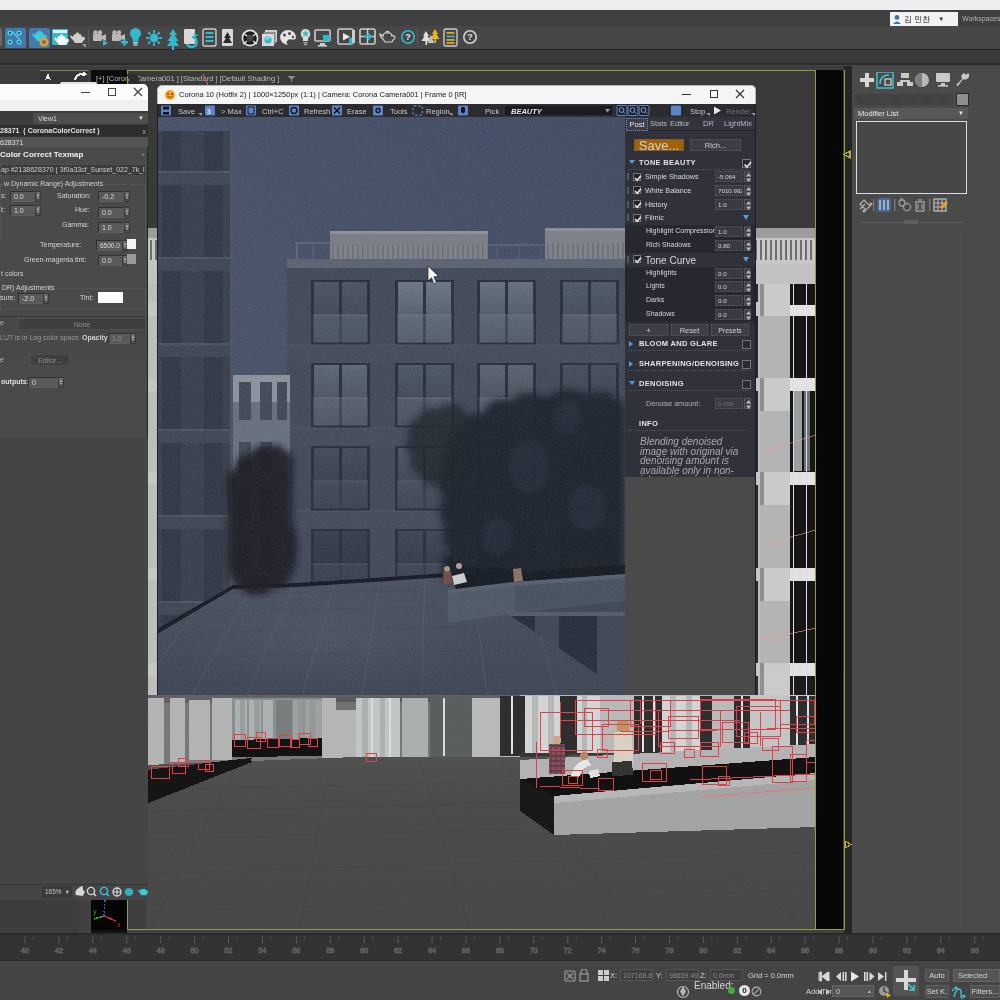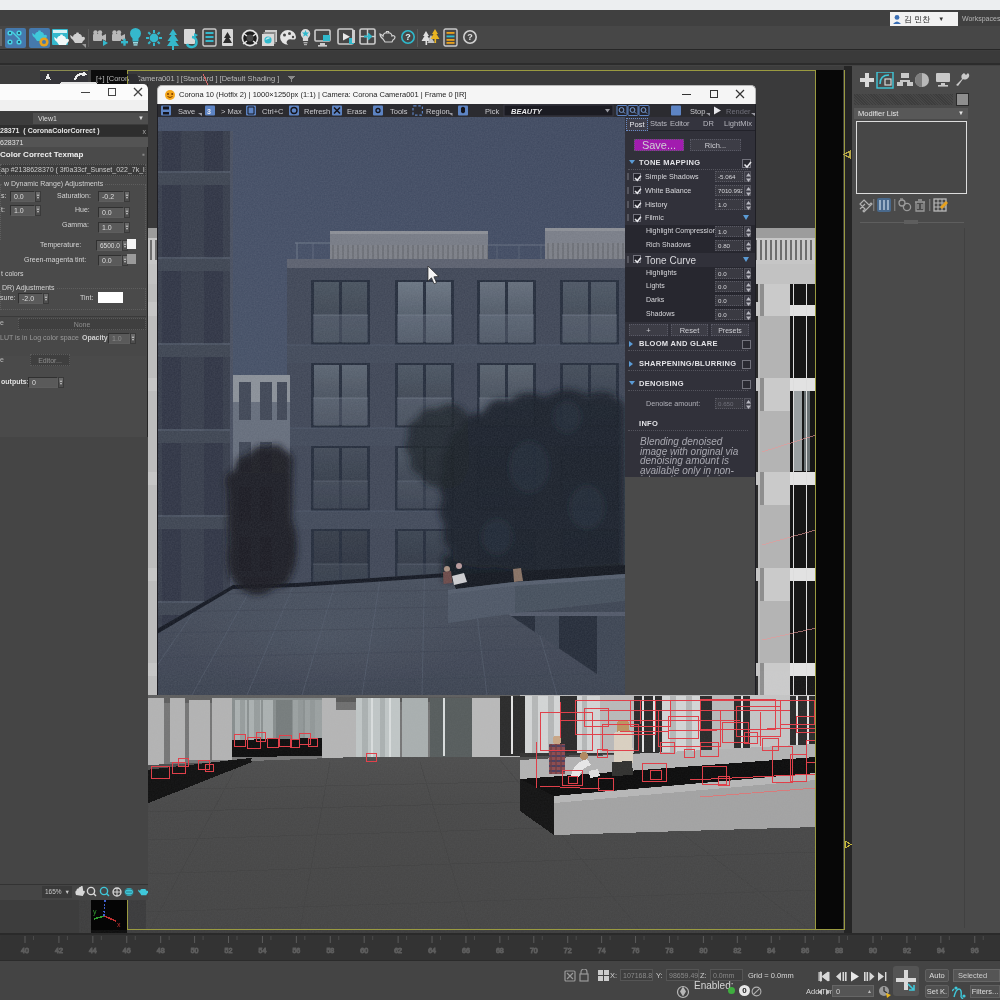--- a/index.html
+++ b/index.html
@@ -851,24 +851,24 @@
 
     <div class="abs" style="left:468px;top:32px;width:131px;height:578px;background:#31313a;"></div>
 
     <div class="abs" style="left:468px;top:32px;width:131px;height:14px;background:#34343e;border-bottom:1px solid #22222a;"></div>
     <div class="abs" style="left:469px;top:33px;width:22px;height:13px;background:#3e3e4a;border:1px dotted #6a8cc8;font-size:7.5px;color:#e8e8ec;text-align:center;line-height:12px;">Post</div>
     <div class="abs" style="left:493px;top:34px;font-size:7.5px;color:#b8b8c0;">Stats</div>
     <div class="abs" style="left:513px;top:34px;font-size:7.5px;color:#b8b8c0;">Editor</div>
     <div class="abs" style="left:546px;top:34px;font-size:7.5px;color:#b8b8c0;">DR</div>
     <div class="abs" style="left:567px;top:34px;font-size:7.5px;color:#b8b8c0;">LightMix</div>
     <div id="vfbpanel">
-        <div class="abs" style="left: 477px; top: 54px; width: 50px; height: 12px; background: #a21caf; border: 1px dotted rgb(90, 90, 102); font-size: 11px; color: rgb(207, 207, 212); text-align: center; line-height: 11px;">Save...</div>
+        <div class="abs" style="left: 477px; top: 54px; width: 50px; height: 12px; background: #a16207; border: 1px dotted rgb(90, 90, 102); font-size: 13px; color: rgb(207, 207, 212); text-align: center; line-height: 11px;">Save...</div>
         <div class="abs" style="left: 533px; top: 54px; width: 51px; height: 12px; background: rgb(61, 61, 70); border: 1px dotted rgb(90, 90, 102); font-size: 7.5px; color: rgb(207, 207, 212); text-align: center; line-height: 11px;">Rich...</div>
         <div class="abs" style="left: 472px; top: 75px; width: 0px; height: 0px; border-right: 3.2px solid transparent; border-left: 3.2px solid transparent; border-image: initial; border-top: 4.5px solid rgb(91, 155, 213); border-bottom: none;"></div>
-        <div class="abs" style="left: 482px; top: 73px; font-size: 7.5px; font-weight: bold; color: rgb(226, 226, 230); letter-spacing: 0.3px;">TONE MAPPING</div>
+        <div class="abs" style="left: 482px; top: 73px; font-size: 7.5px; font-weight: bold; color: rgb(226, 226, 230); letter-spacing: 0.3px;">TONE BEAUTY</div>
         <div class="abs" style="left: 471px; top: 84px; width: 120px; height: 0px; border-bottom: 1px dotted rgb(85, 85, 94);"></div>
         <div class="abs" style="left: 585px; top: 73.5px; width: 9px; height: 9px; background: rgb(42, 42, 50); border: 1px solid rgb(115, 115, 125); line-height: 0;">
           <svg width="9" height="9">
             <path d="M1.5 4.5 l2.5 2.5 l4 -5" stroke="#e8e8ec" stroke-width="1.6" fill="none"></path>
           </svg>
         </div>
         <div class="abs" style="left: 470px; top: 88px; width: 2px; height: 7px; border-left: 1px solid rgb(85, 85, 94); border-right: 1px solid rgb(85, 85, 94);"></div>
         <div class="abs" style="left: 476px; top: 87.5px; width: 8px; height: 8px; background: rgb(35, 35, 43); border: 1px solid rgb(115, 115, 125); line-height: 0;">
           <svg width="8" height="8">
             <path d="M1 4 l2.3 2.3 l3.6 -4.6" stroke="#e8e8ec" stroke-width="1.5" fill="none"></path>
@@ -972,21 +972,21 @@
           </svg>
         </div>
         <div class="abs" style="left: 472px; top: 239px; width: 39px; height: 12px; background: rgb(61, 61, 70); border: 1px dotted rgb(90, 90, 102); font-size: 7.5px; color: rgb(207, 207, 212); text-align: center; line-height: 11px;">+</div>
         <div class="abs" style="left: 514px; top: 239px; width: 37px; height: 12px; background: rgb(61, 61, 70); border: 1px dotted rgb(90, 90, 102); font-size: 7.5px; color: rgb(207, 207, 212); text-align: center; line-height: 11px;">Reset</div>
         <div class="abs" style="left: 554px; top: 239px; width: 38px; height: 12px; background: rgb(61, 61, 70); border: 1px dotted rgb(90, 90, 102); font-size: 7px; color: rgb(207, 207, 212); text-align: center; line-height: 11px;">Presets</div>
         <div class="abs" style="left: 472px; top: 256px; width: 0px; height: 0px; border-top: 3.2px solid transparent; border-bottom: 3.2px solid transparent; border-image: initial; border-left: 4.5px solid rgb(91, 155, 213); border-right: none;"></div>
         <div class="abs" style="left: 482px; top: 254px; font-size: 7.5px; font-weight: bold; color: rgb(226, 226, 230); letter-spacing: 0.3px;">BLOOM AND GLARE</div>
         <div class="abs" style="left: 471px; top: 265px; width: 120px; height: 0px; border-bottom: 1px dotted rgb(85, 85, 94);"></div>
         <div class="abs" style="left: 585px; top: 254.5px; width: 9px; height: 9px; background: rgb(42, 42, 50); border: 1px solid rgb(115, 115, 125); line-height: 0;"></div>
         <div class="abs" style="left: 472px; top: 276px; width: 0px; height: 0px; border-top: 3.2px solid transparent; border-bottom: 3.2px solid transparent; border-image: initial; border-left: 4.5px solid rgb(91, 155, 213); border-right: none;"></div>
-        <div class="abs" style="left: 482px; top: 274px; font-size: 7.5px; font-weight: bold; color: rgb(226, 226, 230); letter-spacing: 0.3px;">SHARPENING/BLURRING</div>
+        <div class="abs" style="left: 482px; top: 274px; font-size: 7.5px; font-weight: bold; color: rgb(226, 226, 230); letter-spacing: 0.3px;">SHARPENING/DENOISING</div>
         <div class="abs" style="left: 471px; top: 285px; width: 120px; height: 0px; border-bottom: 1px dotted rgb(85, 85, 94);"></div>
         <div class="abs" style="left: 585px; top: 274.5px; width: 9px; height: 9px; background: rgb(42, 42, 50); border: 1px solid rgb(115, 115, 125); line-height: 0;"></div>
         <div class="abs" style="left: 472px; top: 296px; width: 0px; height: 0px; border-right: 3.2px solid transparent; border-left: 3.2px solid transparent; border-image: initial; border-top: 4.5px solid rgb(91, 155, 213); border-bottom: none;"></div>
         <div class="abs" style="left: 482px; top: 294px; font-size: 7.5px; font-weight: bold; color: rgb(226, 226, 230); letter-spacing: 0.3px;">DENOISING</div>
         <div class="abs" style="left: 471px; top: 305px; width: 120px; height: 0px; border-bottom: 1px dotted rgb(85, 85, 94);"></div>
         <div class="abs" style="left: 585px; top: 294.5px; width: 9px; height: 9px; background: rgb(42, 42, 50); border: 1px solid rgb(115, 115, 125); line-height: 0;"></div>
         <div class="abs" style="left: 489px; top: 314px; font-size: 7.2px; color: rgb(176, 176, 184);">Denoise amount:</div>
         <div class="abs" style="left: 558px; top: 313px; width: 28px; height: 11px; background: rgb(58, 58, 66); border: 1px dotted rgb(90, 90, 100); font-size: 6.2px; color: rgb(112, 112, 122); line-height: 10px; padding-left: 2px; overflow: hidden;">0.650</div>
         <div class="abs" style="left: 587px; top: 313px; width: 7px; height: 11px; background: rgb(60, 60, 70); border: 1px solid rgb(85, 85, 94);">
           <svg width="7" height="11">

